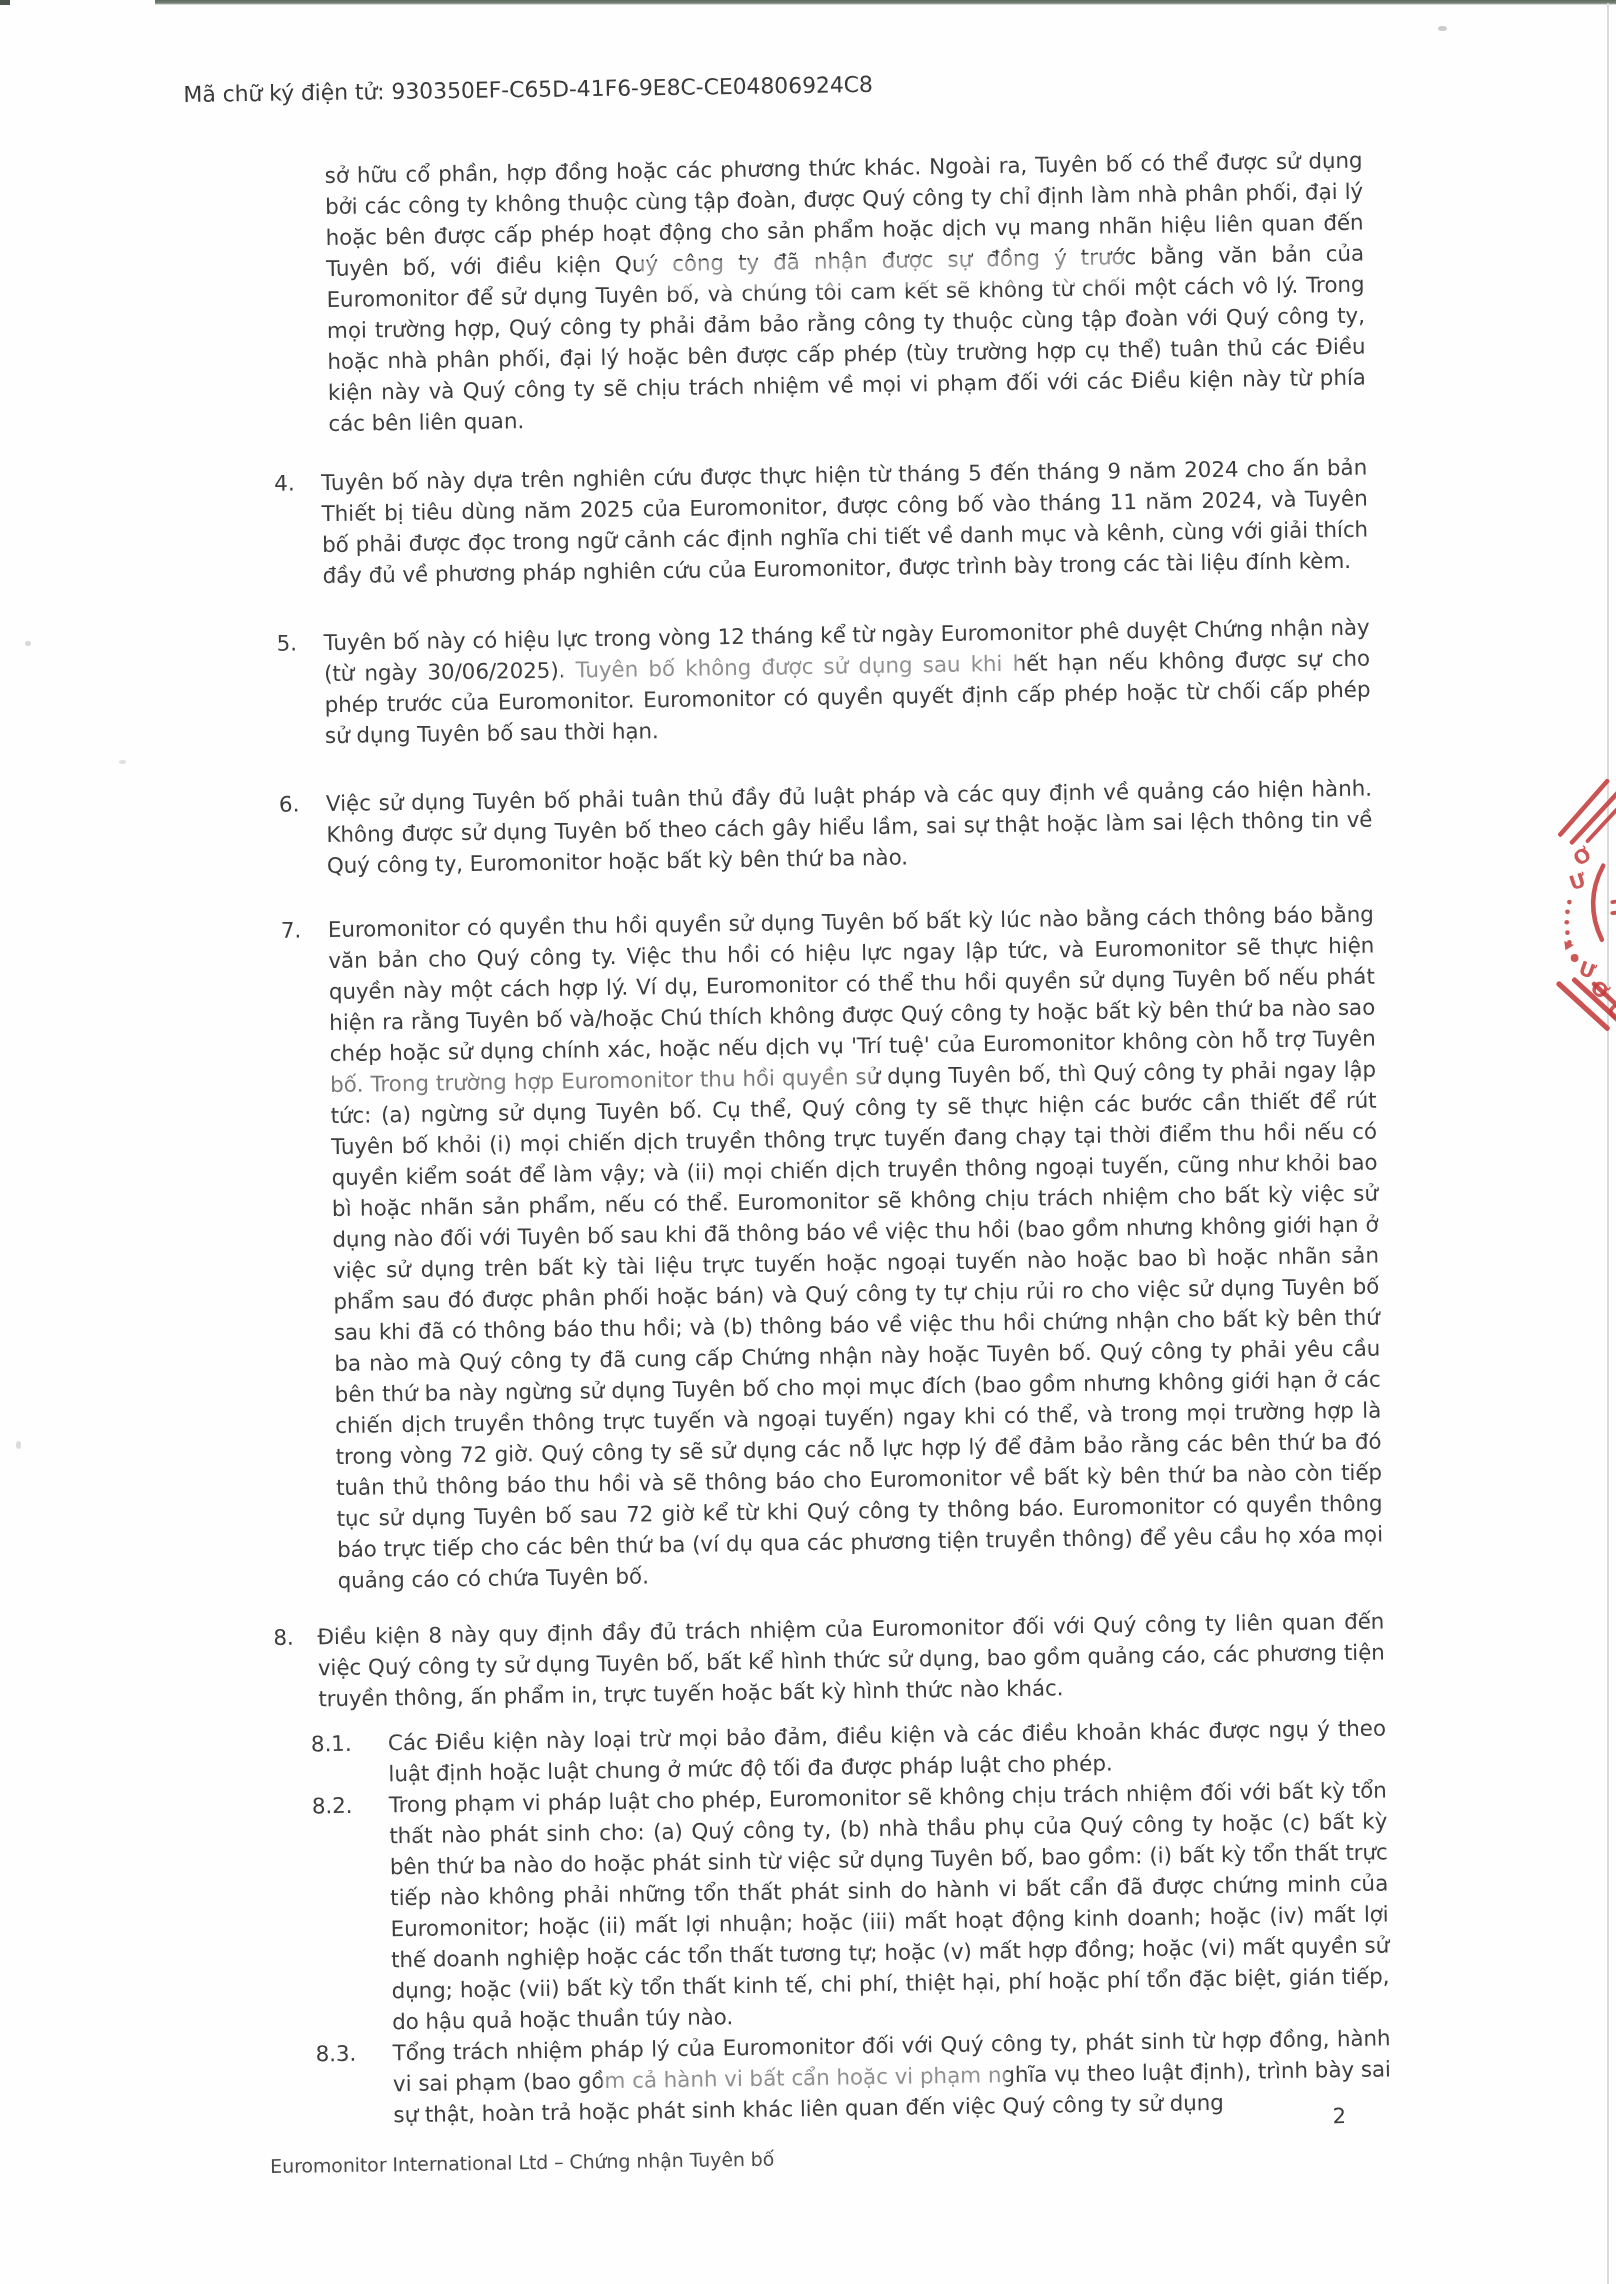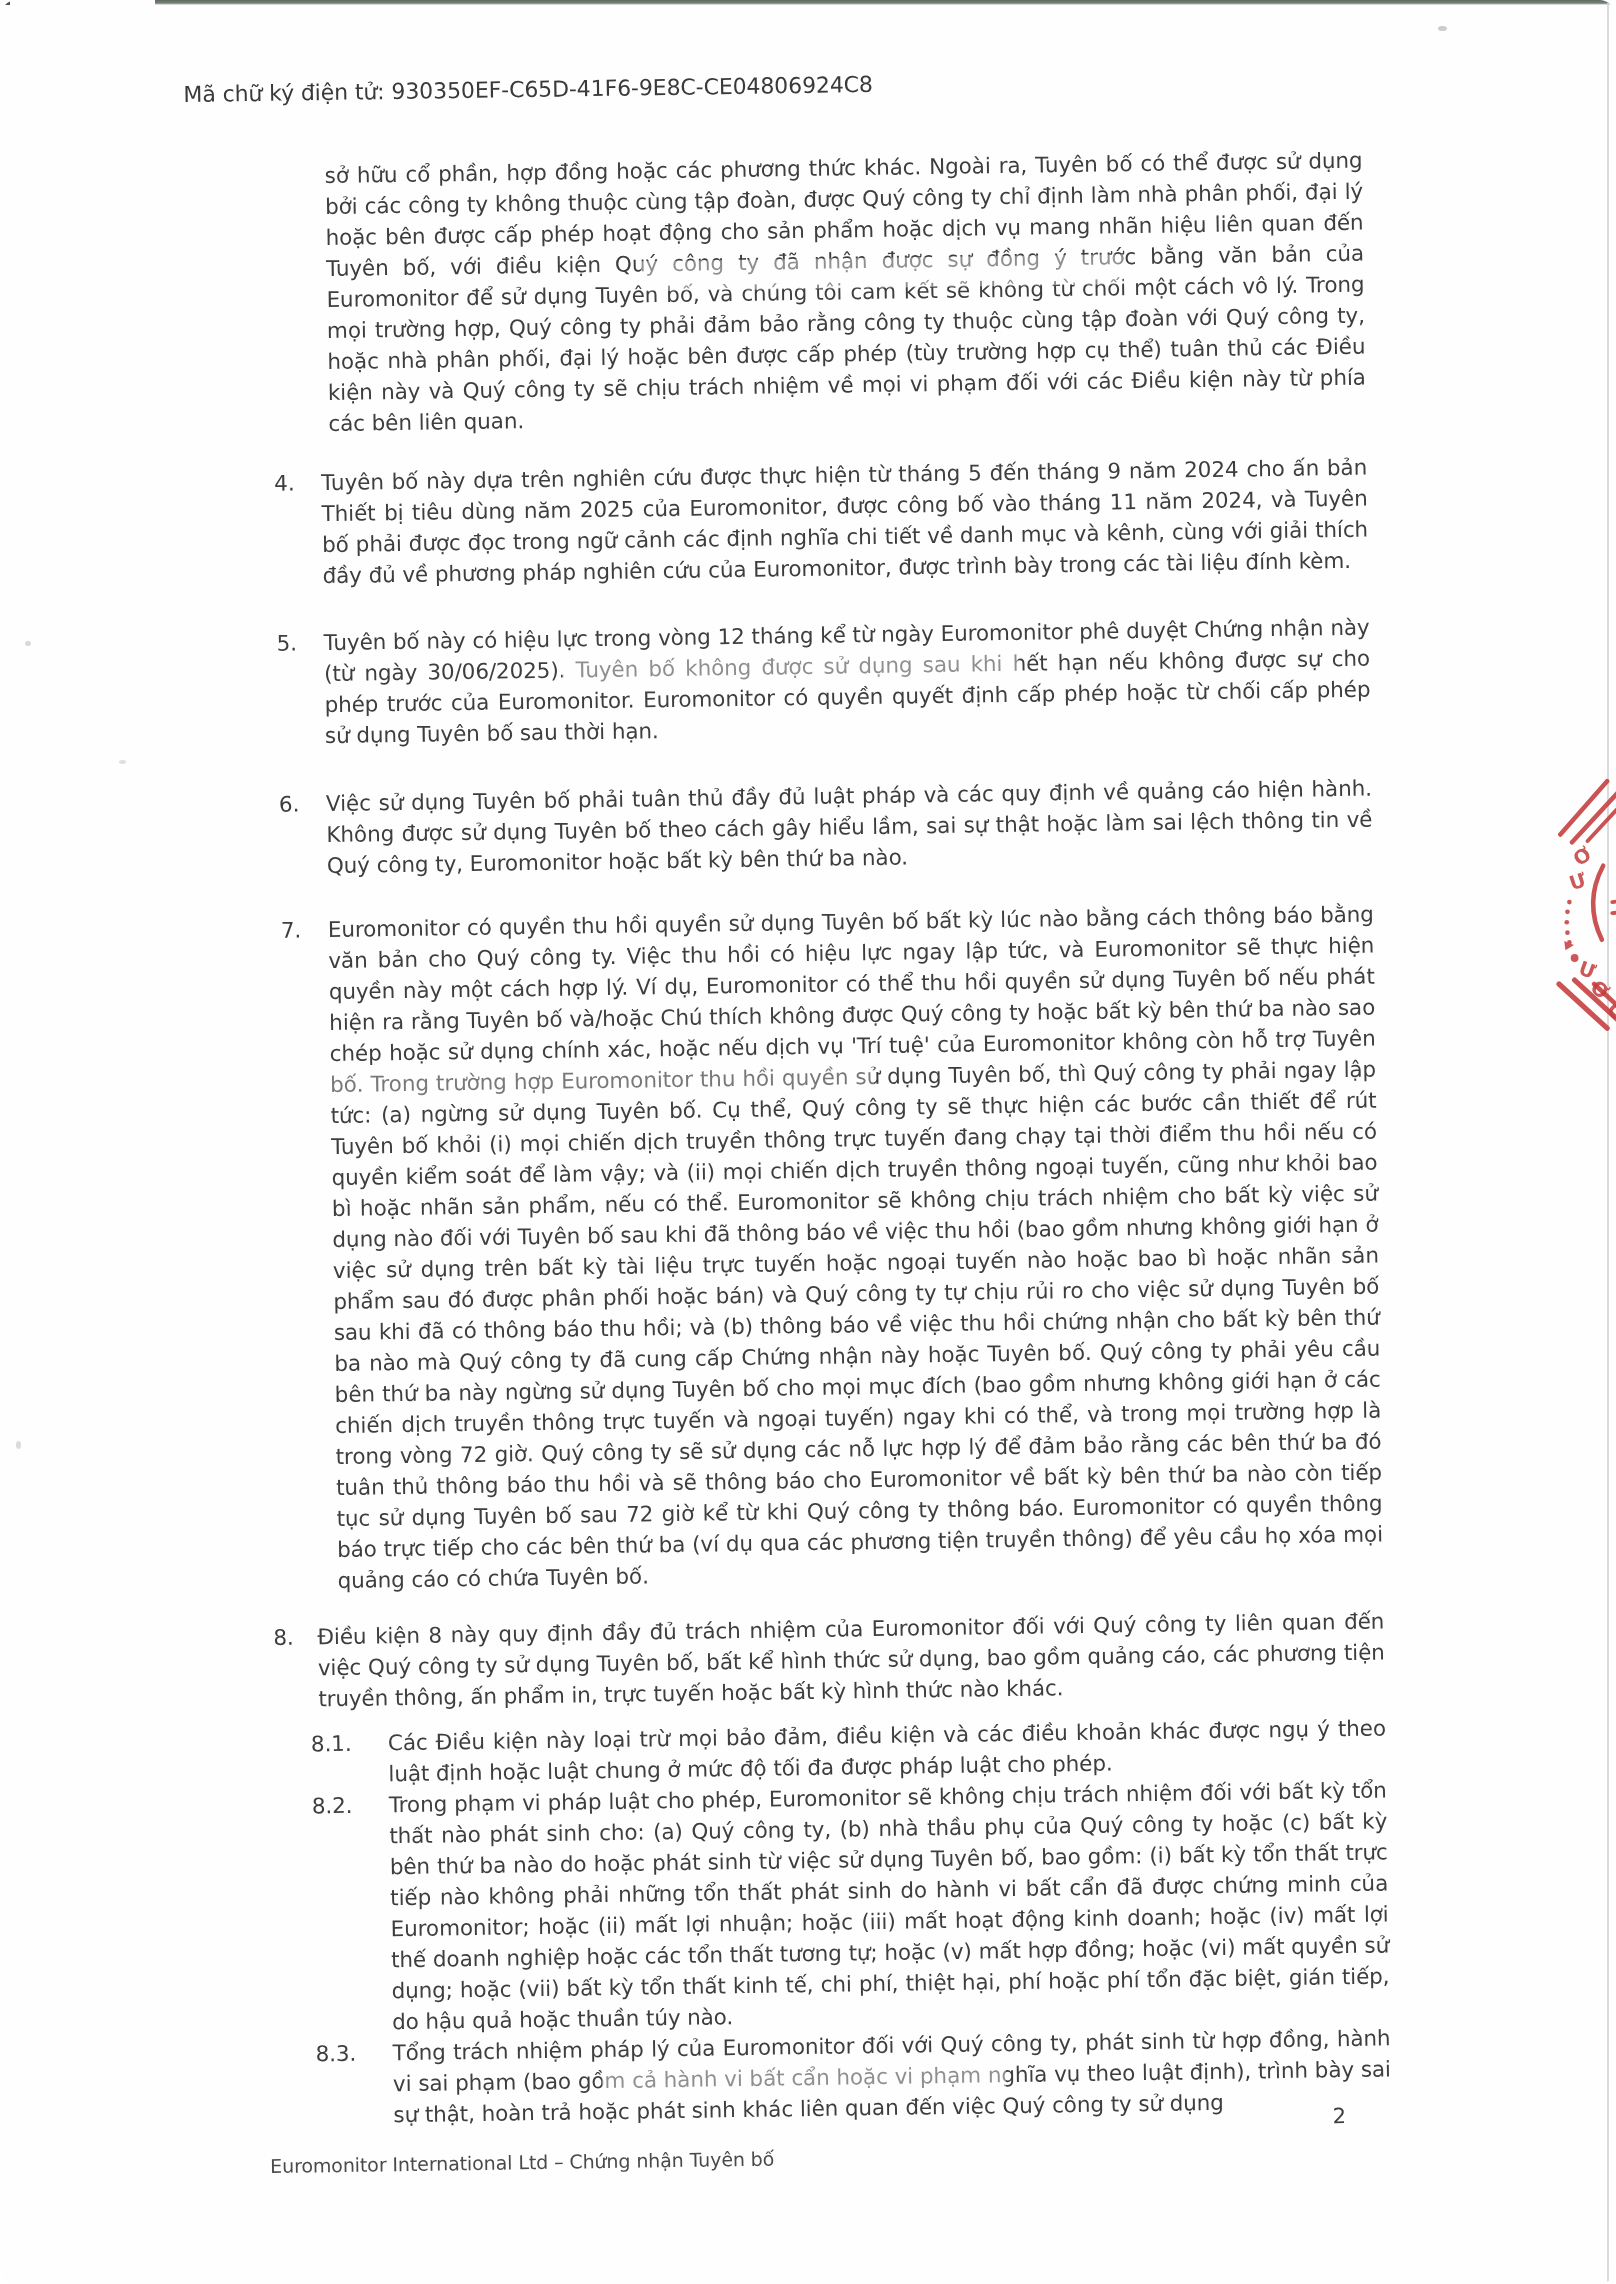--- a/index.html
+++ b/index.html
@@ -4,21 +4,20 @@
 <title>Scanned document page</title>
 <style>
   html,body{margin:0;padding:0;background:#ffffff;}
   .page{
     position:relative;
     width:1616px;height:2284px;
     background:#fffefe;
     overflow:hidden;
     font-family:"DejaVu Sans","Liberation Sans",sans-serif;
     color:#3e3e3e;
-    border-radius:17px;
   }
   
   .top-band{position:absolute;top:0;left:155px;right:0;height:5.2px;
     background:linear-gradient(to bottom,#5d6a5e 0%,#79857a 65%,rgba(140,150,140,0) 100%);}
   .top-notch{position:absolute;top:0;left:0;width:10.4px;height:5.2px;background:#4c574e;}
   .right-line{position:absolute;top:2.6px;left:1607px;width:2px;height:2281px;background:#d7d7d7;opacity:.9;}
   .speck{position:absolute;background:#b9b9b9;border-radius:50%;}
   .speck.s1{left:25px;top:641px;width:5.9px;height:5.2px;opacity:.55;}
   .speck.s2{left:119px;top:760px;width:7.2px;height:3.9px;opacity:.45;}
   .speck.s3{left:1438px;top:26px;width:8.5px;height:5.2px;opacity:.5;background:#9a9a9a;}

